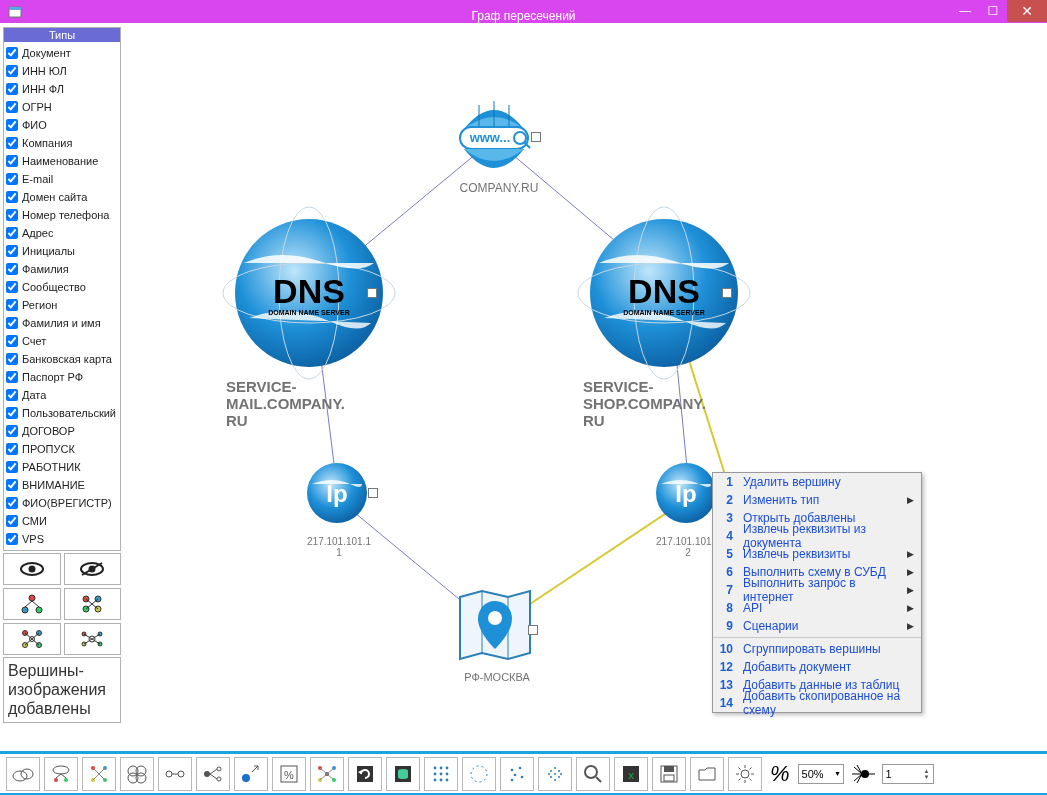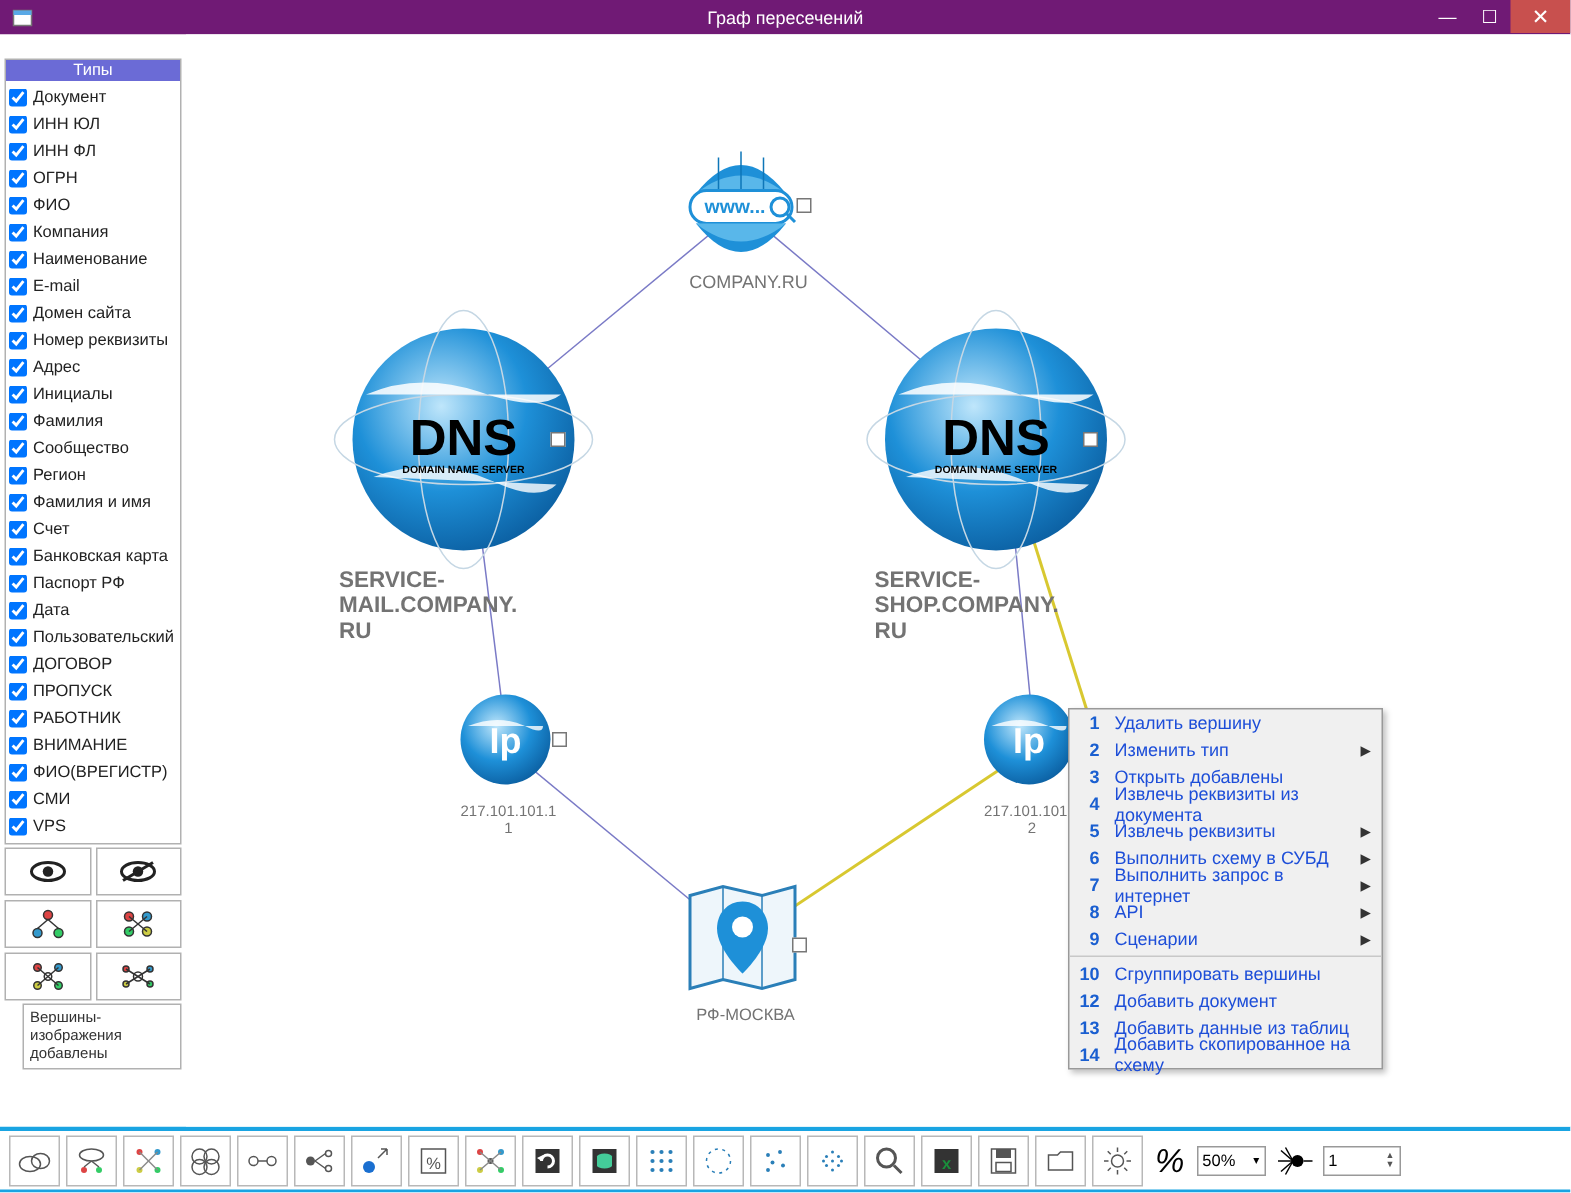--- a/index.html
+++ b/index.html
@@ -1,39 +1,39 @@
 <!DOCTYPE html>
 <html><head>
 <meta charset="utf-8">
 <style>
 * { box-sizing: border-box; margin: 0; padding: 0; font-family: "Segoe UI", Tahoma, sans-serif; }
 html, body { width: 1047px; height: 795px; overflow: hidden; }
 
 
 .window { width: 1047px; height: 795px; background: #fff; position: relative; display: flex; flex-direction: column; }
-.titlebar { height: 23px; background: #701a75; display: flex; align-items: center; position: relative; }
+.titlebar { height: 23px; background: #d946ef; display: flex; align-items: flex-end; position: relative; }
 .titlebar .icon-slot { width: 30px; height: 23px; display: flex; align-items: center; justify-content: center; }
 .titlebar .title-text { position: absolute; left: 50%; transform: translateX(-50%); color: #fff; font-size: 12px; }
 .titlebar .win-btns { position: absolute; right: 0; top: 0; display: flex; }
 .titlebar .win-btns div { width: 28px; height: 22px; display: flex; align-items: center; justify-content: center; font-size: 12px; color: #fff; font-family: Arial, sans-serif; }
 .titlebar .win-btns .close { background: #c8504e; width: 40px; color: #fff; font-size: 14px; }
 
 
 .body-area { flex: 1; display: flex; position: relative; background: #fff; }
-.sidebar { width: 124px; display: flex; flex-direction: column; padding: 16px 3px; gap: 2px; }
+.sidebar { width: 124px; display: flex; flex-direction: column; padding: 4px 3px; gap: 2px; }
 .panel { border: 1px solid #b1b1b1; background: #fff; }
 .panel-title { background: #6b6bd6; color: #fff; text-align: center; font-size: 11px; padding: 1px 0; }
 .type-list { padding: 2px 2px; display: flex; flex-direction: column; gap: 0px; max-height: 560px; overflow: hidden; }
 .type-item { display: flex; align-items: center; gap: 4px; font-size: 11px; color: #222; height: 18px; }
 .type-item input { width: 12px; height: 12px; }
 
 .side-btn-grid { display: grid; grid-template-columns: 1fr 1fr; gap: 3px; }
 .side-btn { border: 1px solid #b1b1b1; height: 32px; display: flex; align-items: center; justify-content: center; font-size: 18px; background: #fff; }
 
-.status-panel { border: 1px solid #b1b1b1; padding: 3px 4px; font-size: 10px; color: #333; line-height: 1.2; margin-left: 12px; }
+.status-panel { border: 1px solid #b1b1b1; padding: 3px 4px; font-size: 16px; color: #333; line-height: 1.2; }
 
 .canvas { flex: 1; position: relative; background: #fff; }
 
 .node-label { position: absolute; font-size: 12px; color: #737373; text-align: center; white-space: pre-line; }
 .node-label.big { font-size: 15px; text-align: left; font-weight: bold; }
 
 .handle { width: 10px; height: 10px; border: 1px solid #777; background: #fff; position: absolute; }
 
 .toolbar { height: 44px; border-top: 3px solid #19a4e2; border-bottom: 2px solid #19a4e2; display: flex; align-items: center; padding: 2px 6px; gap: 4px; background: #fff; }
 .tool-btn { border: 1px solid #b8b8b8; width: 34px; height: 34px; display: flex; align-items: center; justify-content: center; background: #fff; font-size: 16px; color: #333; }
@@ -109,21 +109,21 @@
             <label class="type-item">
               <input type="checkbox" checked="" style="">
               <span>E-mail</span>
             </label>
             <label class="type-item">
               <input type="checkbox" checked="" style="">
               <span>Домен сайта</span>
             </label>
             <label class="type-item">
               <input type="checkbox" checked="" style="">
-              <span>Номер реквизиты</span>
+              <span>Номер телефона</span>
             </label>
             <label class="type-item">
               <input type="checkbox" checked="" style="">
               <span>Адрес</span>
             </label>
             <label class="type-item">
               <input type="checkbox" checked="" style="">
               <span>Инициалы</span>
             </label>
             <label class="type-item">

